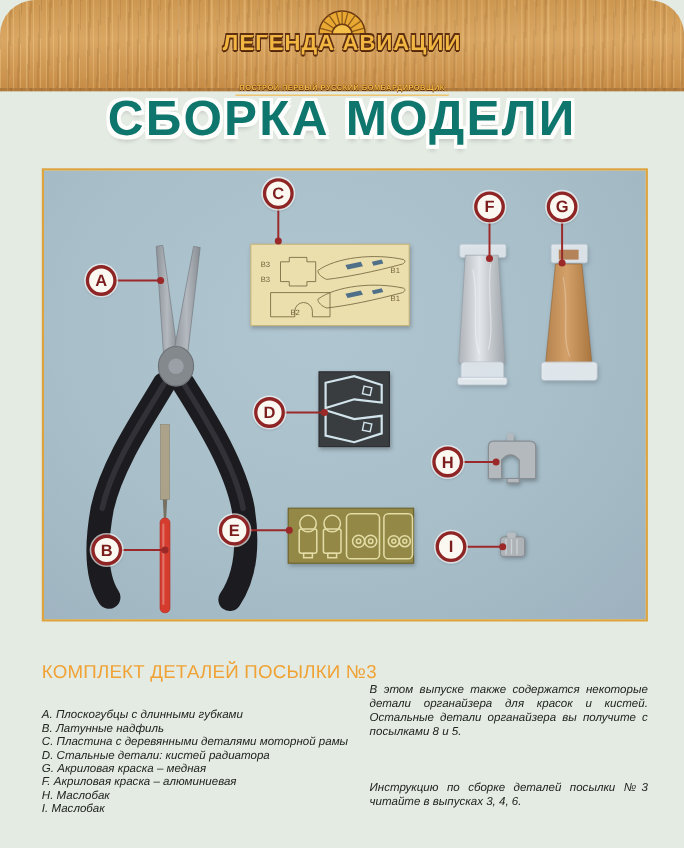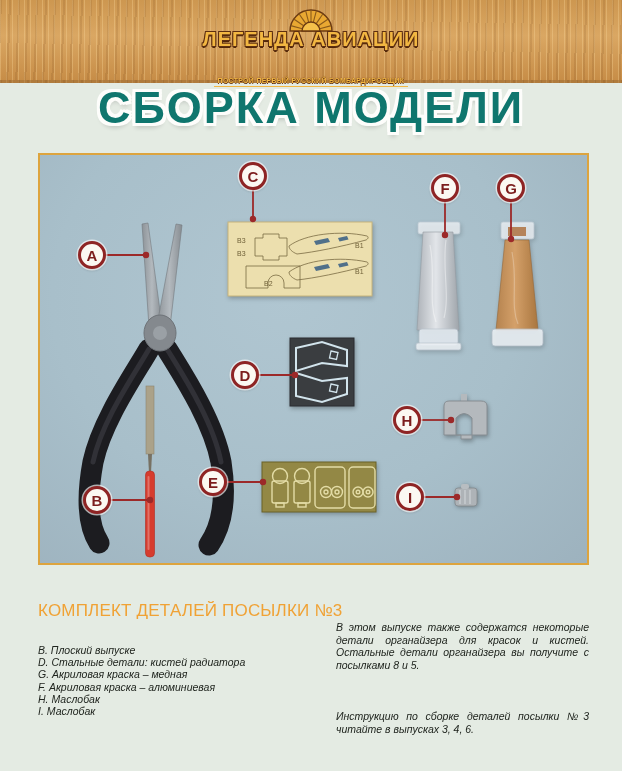--- a/index.html
+++ b/index.html
@@ -1,17 +1,17 @@
 <!DOCTYPE html>
 <html><head>
 <meta charset="utf-8">
 <style>
   html,body{margin:0;padding:0;background:#e4ebe3;}
   .page{position:relative;width:622px;height:771px;overflow:hidden;background:#e4ebe3;
-        font-family:"Liberation Sans",sans-serif;}
+        font-family:"Liberation Sans",sans-serif;border-radius:32px;}
   
   .wood{position:absolute;left:0;top:0;width:622px;height:80px;
     background:
       repeating-linear-gradient(92deg, rgba(110,62,18,.14) 0 2px, rgba(0,0,0,0) 2px 9px),
       repeating-linear-gradient(90deg, rgba(255,226,168,.28) 0 1px, rgba(0,0,0,0) 1px 6px),
       linear-gradient(180deg,#cd9750 0%,#daa763 45%,#c78d47 100%);
     border-bottom:3px solid rgba(120,70,22,.35);}
   .logo{position:absolute;left:0;top:6px;width:622px;text-align:center;}
   .logo-sun{display:block;margin:0 auto -4px auto;}
   .logo-title{font-weight:bold;font-size:20px;letter-spacing:1px;color:#f2b742;
@@ -226,21 +226,23 @@
   <div class="co" style="left:231px;top:361px">D</div>
   <div class="co" style="left:199px;top:468px">E</div>
   <div class="co" style="left:431px;top:174px">F</div>
   <div class="co" style="left:497px;top:174px">G</div>
   <div class="co" style="left:393px;top:406px">H</div>
   <div class="co" style="left:396px;top:483px">I</div>
 
   <div class="heading">КОМПЛЕКТ ДЕТАЛЕЙ ПОСЫЛКИ №3</div>
 
   <div class="parts">
-    <div class="pitem"><span>B.</span> <span>Плоский выпуске</span></div>
+    <div class="pitem"><span>A.</span> <span>Плоскогубцы с длинными губками</span></div>
+    <div class="pitem"><span>B.</span> <span>Латунные надфиль</span></div>
+    <div class="pitem"><span>C.</span> <span>Пластина с деревянными деталями моторной рамы</span></div>
     <div class="pitem"><span>D.</span> <span>Стальные детали: кистей радиатора</span></div>
     <div class="pitem"><span>G.</span> <span>Акриловая краска – медная</span></div>
     <div class="pitem"><span>F.</span> <span>Акриловая краска – алюминиевая</span></div>
     <div class="pitem"><span>H.</span> <span>Маслобак</span></div>
     <div class="pitem"><span>I.</span> <span>Маслобак</span></div>
   </div>
 
   <div class="notes">
     <p>В этом выпуске также содержатся некоторые детали органайзера для красок и кистей. Остальные детали органайзера вы получите с посылками 8 и 5.</p>
     <p>Инструкцию по сборке деталей посылки №3 читайте в выпусках 3, 4, 6.</p>

